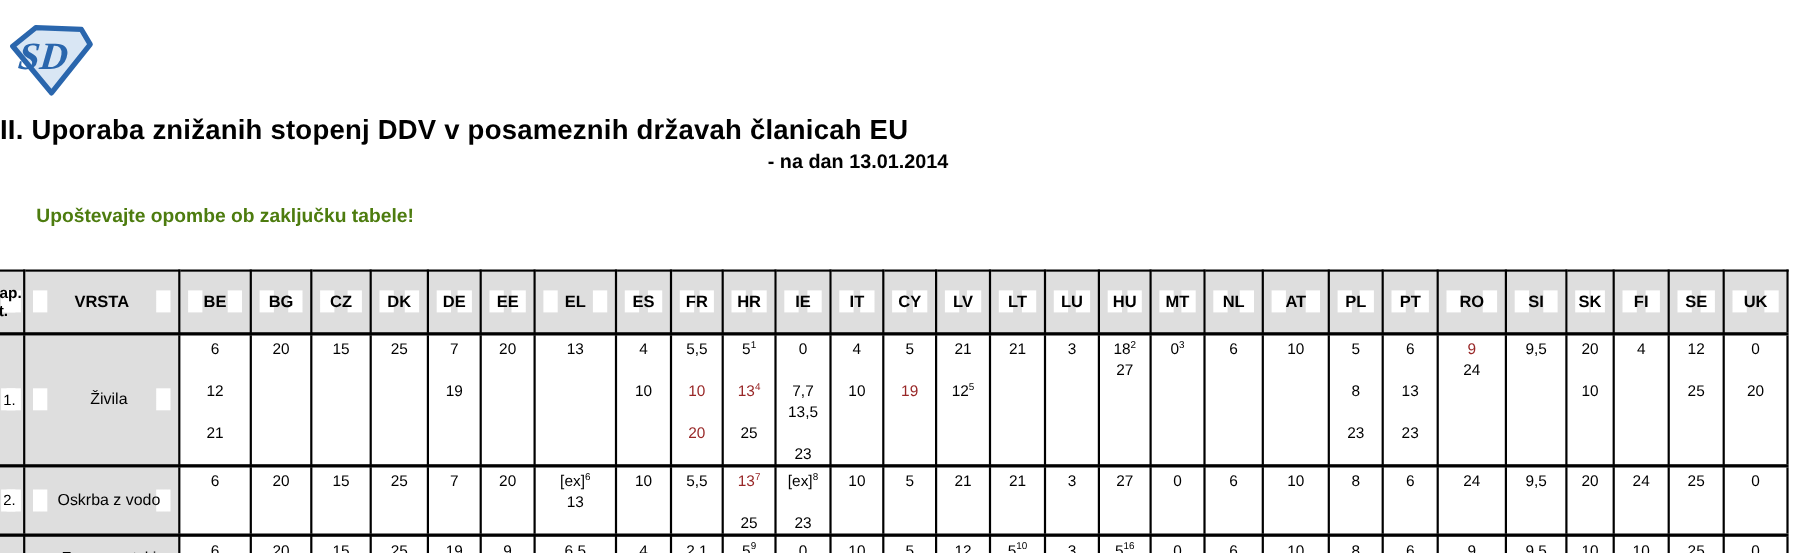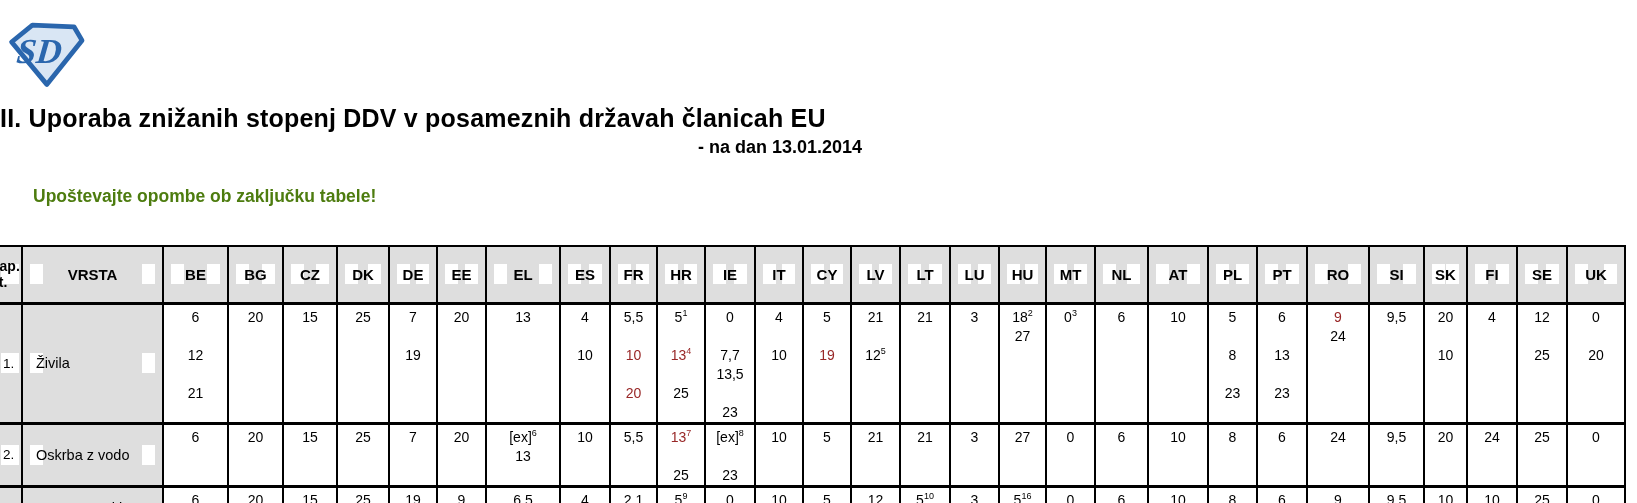--- a/index.html
+++ b/index.html
@@ -37,21 +37,21 @@
   
   .grayp{
     background-color:#dedede;
     background-image:linear-gradient(#fff,#fff),linear-gradient(#fff,#fff);
     background-repeat:no-repeat;
     background-size:13px 20px;
     background-position:7px 50%,calc(100% - 7px) 50%;
   }
   .zapin{margin-left:-8px;font-size:14px;line-height:16px;text-align:left;font-weight:bold;}
   td.num{font-size:13.5px;text-align:left;padding-left:4px;vertical-align:middle;}
-  td.label{font-size:14.5px;text-align:left;padding-left:13px;vertical-align:middle;}
+  td.label{font-size:14.5px;text-align:center;padding-left:13px;vertical-align:middle;}
   td.val{
     vertical-align:top;text-align:center;
     font-size:14px;padding-top:3px;
   }
   td.val .ln{height:19px;line-height:19px;white-space:nowrap;}
   td.val sup{font-size:9px;line-height:0;vertical-align:super;}
   .red{color:#982727;}
 </style>
 </head>
 <body>

